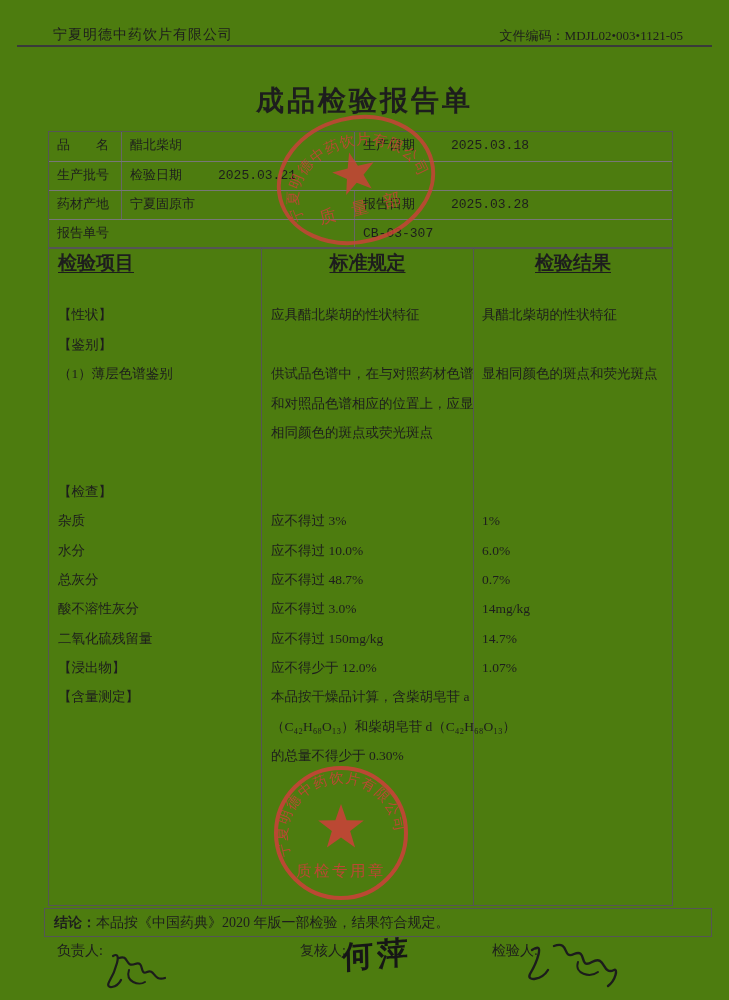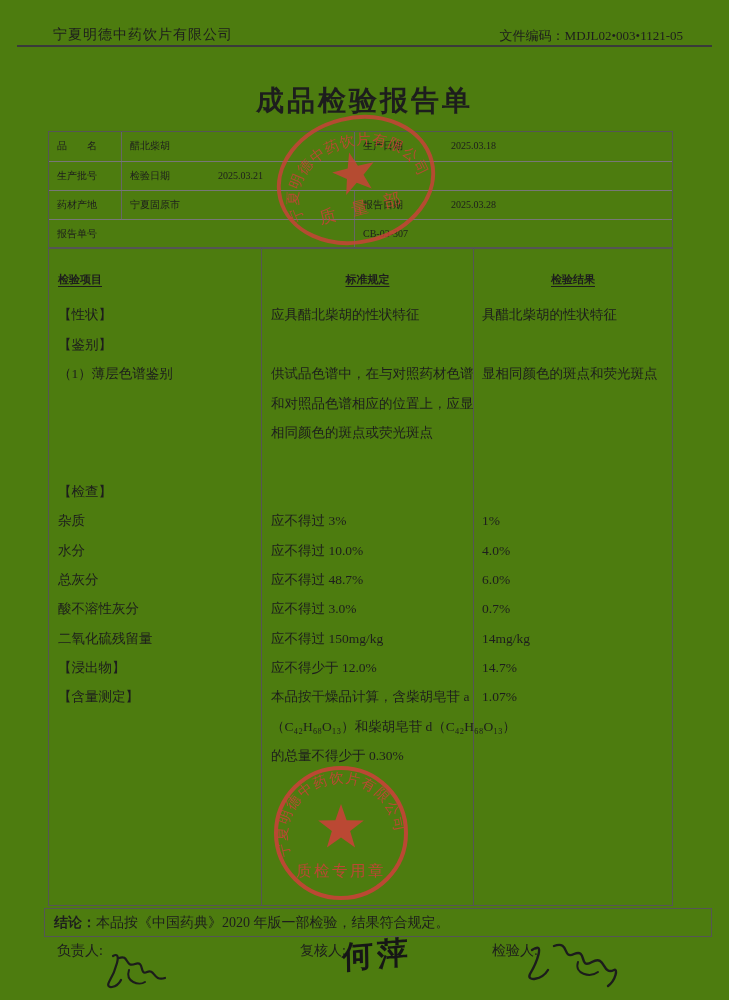--- a/index.html
+++ b/index.html
@@ -8,36 +8,36 @@
     font-family:"Liberation Serif","DejaVu Serif",serif;color:#1d1d1d;overflow:hidden;
   }
   
   .company{position:absolute;left:53px;top:26px;font-size:14px;letter-spacing:1px;}
   .doccode{position:absolute;right:46px;top:27px;font-size:13px;}
   .toprule{position:absolute;left:17px;top:45px;width:695px;height:2px;background:#3a3a3a;}
   .title{position:absolute;left:0;top:82px;width:729px;text-align:center;
          font-size:28px;font-weight:bold;letter-spacing:3px;}
   
   .infotable{position:absolute;left:48px;top:131px;width:625px;border:1px solid #555;box-sizing:border-box;}
-  .irow{display:flex;height:29px;line-height:28px;font-size:10px;box-sizing:border-box;}
+  .irow{display:flex;height:29px;line-height:28px;font-size:13px;box-sizing:border-box;font-family:Liberation Mono, monospace;}
   .irow + .irow{border-top:1px solid #777;align-items:center;}
   .ic{box-sizing:border-box;padding-left:8px;white-space:nowrap;overflow:hidden;}
   .ic.lab{width:73px;border-right:1px solid #666;}
   .ic.val{width:233px;border-right:1px solid #666;}
   .ic.span2{width:306px;border-right:1px solid #666;}
   .ic.right{flex:1;display:flex;}
   .ic.right .dlab{width:88px;}
   
   .maintable{position:absolute;left:48px;top:247px;width:625px;height:659px;
              border:1px solid #555;box-sizing:border-box;display:flex;}
   .mcol{box-sizing:border-box;height:100%;}
   .mcol.c1{width:213px;border-right:1px solid #555;}
   .mcol.c2{width:212px;border-right:1px solid #555;}
   .mcol.c3{flex:1;}
-  .mhead{height:23px;line-height:22px;font-size:11px;text-align:center;padding-top:20px;box-sizing:border-box;font-weight:bold;}
+  .mhead{height:23px;line-height:22px;font-size:19px;text-align:center;padding-top:4px;box-sizing:border-box;font-weight:bold;}
   .mhead.left{text-align:left;padding-left:9px;}
   .mhead span{text-decoration:underline;text-underline-offset:3px;}
   .tline{height:29.4px;line-height:29.4px;font-size:13.5px;white-space:nowrap;}
   .lines-item{padding-left:9px;}
   .lines-std{padding-left:9px;}
   .lines-res{padding-left:8px;}
   
   .stamp{position:absolute;pointer-events:none;}
   .stamp text{font-family:"Liberation Serif","DejaVu Serif",serif;}
   
@@ -147,21 +147,20 @@
       <div class="lines-res">
           <div class="tline"></div>
           <div class="tline">具醋北柴胡的性状特征</div>
           <div class="tline"></div>
           <div class="tline">显相同颜色的斑点和荧光斑点</div>
           <div class="tline"></div>
           <div class="tline"></div>
           <div class="tline"></div>
           <div class="tline"></div>
           <div class="tline">1%</div>
-          <div class="tline">4.0%</div>
           <div class="tline">6.0%</div>
           <div class="tline">0.7%</div>
           <div class="tline">14mg/kg</div>
           <div class="tline">14.7%</div>
           <div class="tline">1.07%</div>
           <div class="tline"></div>
           <div class="tline"></div>
         </div>
     </div>
   </div>

